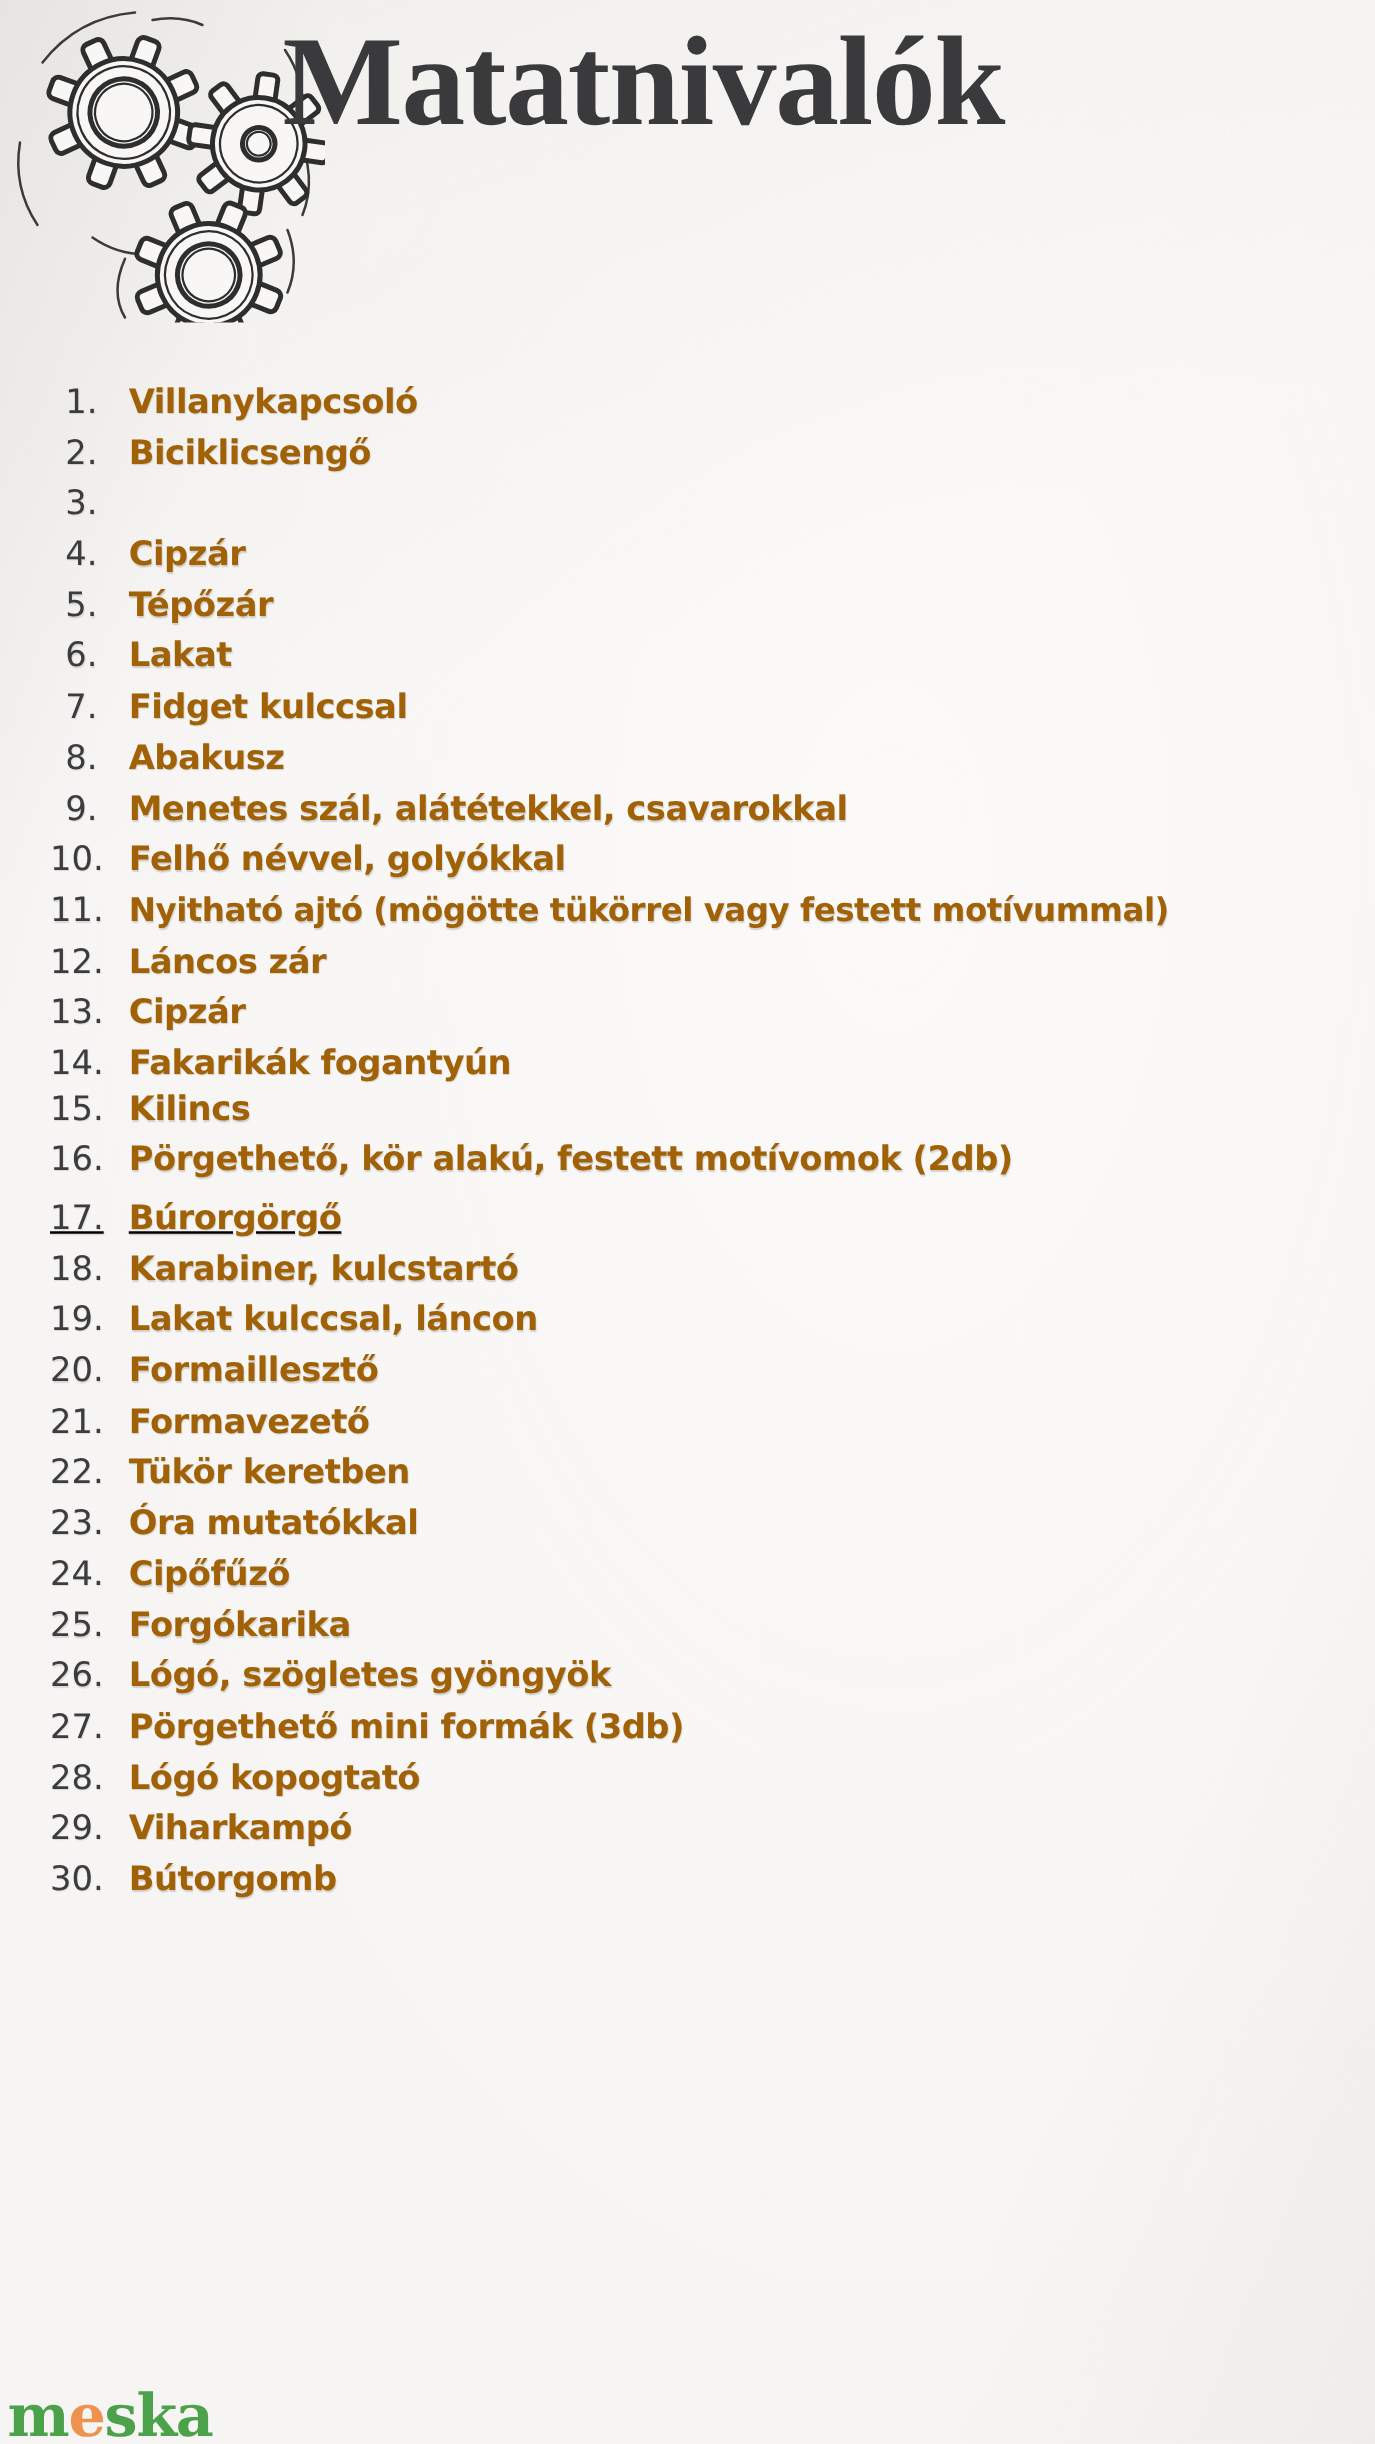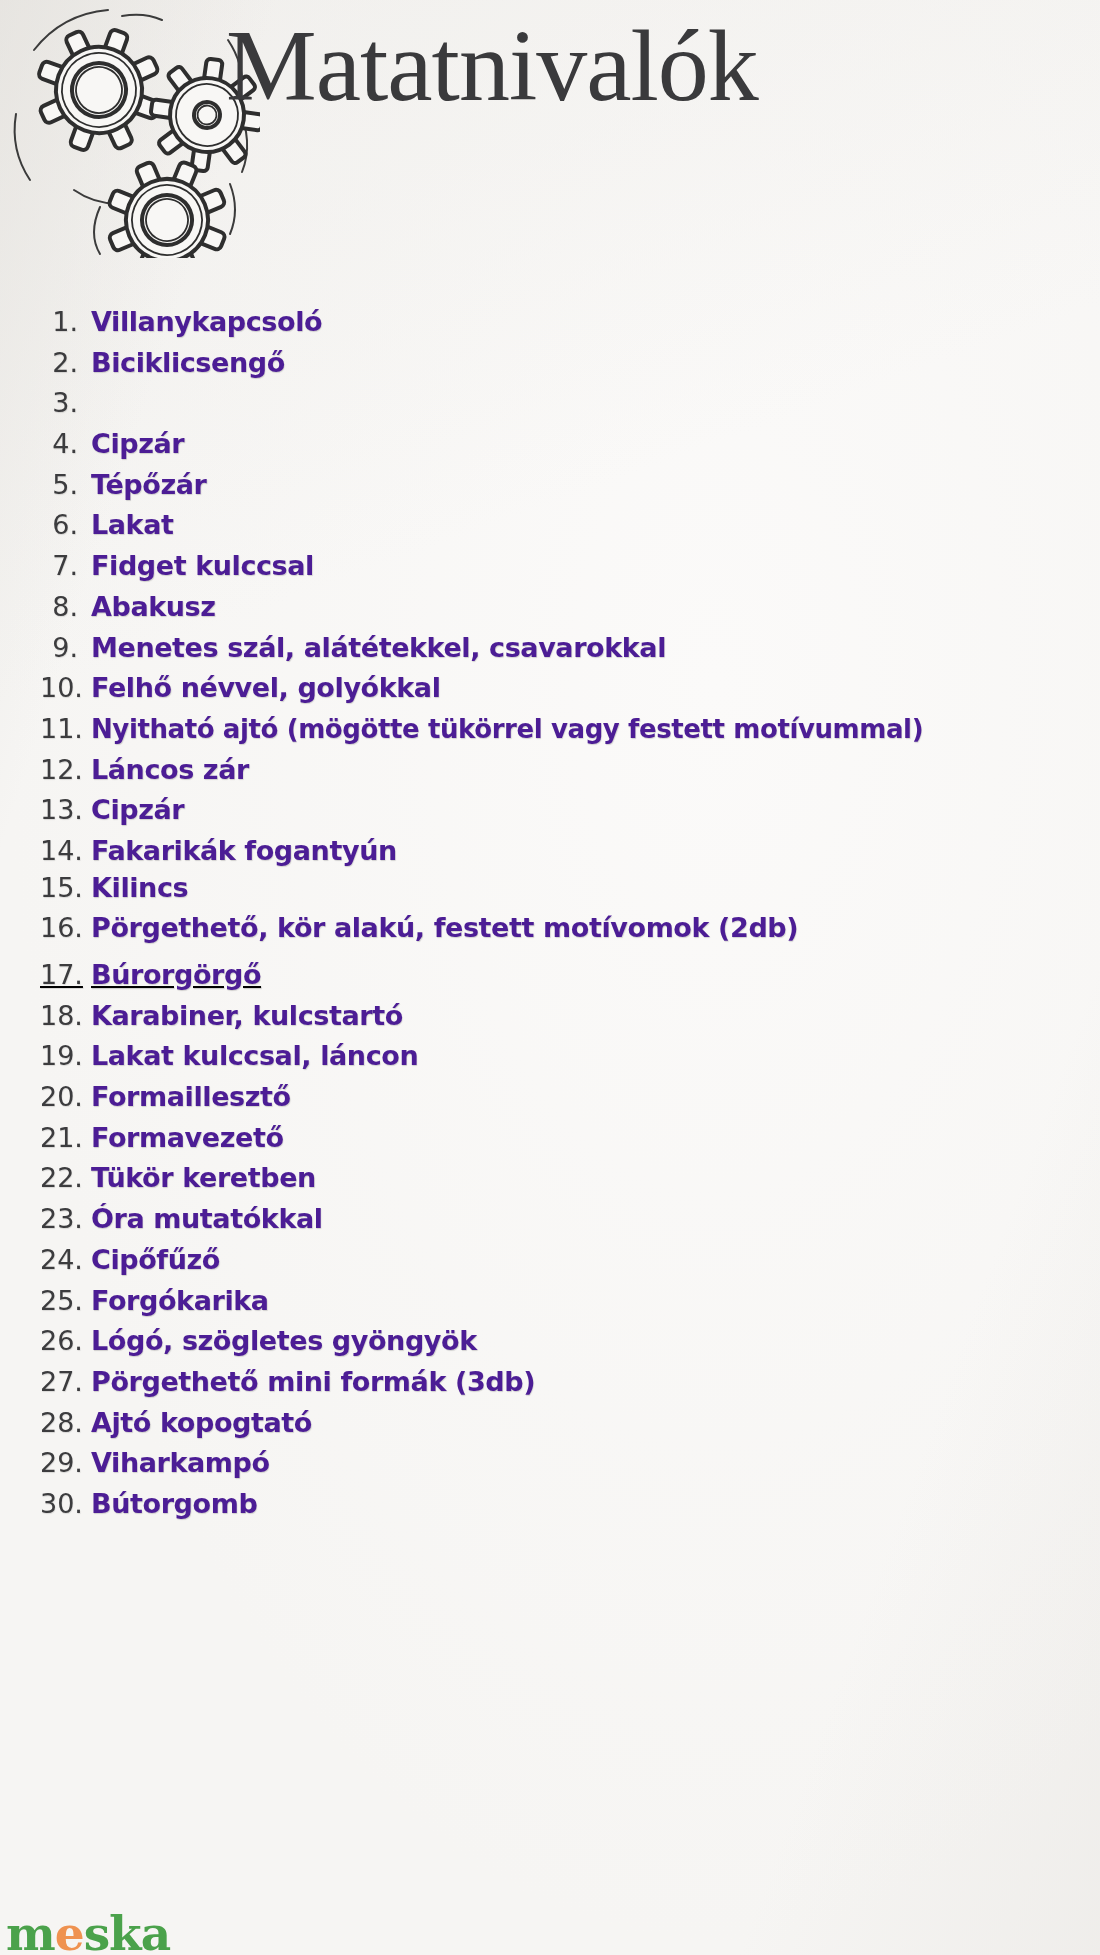--- a/index.html
+++ b/index.html
@@ -20,21 +20,21 @@
     position: absolute;
     left: 4px; top: 2px;
     width: 256px; height: 256px;
   }
 
   .title {
     position: absolute;
     left: 226px; top: 10px;
     margin: 0;
     font-family: "Liberation Serif", "DejaVu Serif", serif;
-    font-weight: 400;
+    font-weight: 700;
     font-size: 102px;
     line-height: 1.1;
     letter-spacing: -1px;
     color: #3a3a3c;
     white-space: nowrap;
   }
 
   .list {
     position: absolute;
     left: 40px; top: 302px;
@@ -55,22 +55,23 @@
     margin-right: 13px;
     font-size: 27px;
     font-weight: 400;
     color: #3c3c3e;
     text-shadow: 0.5px 1px 1px rgba(0,0,0,0.12);
   }
   .label {
     font-size: 27px;
     font-weight: 700;
     letter-spacing: -0.4px;
-    color: #4c1d95;
+    color: #a16207;
     text-shadow: 0.6px 1.2px 1px rgba(0,0,0,0.16);
+    margin-left: 12px;
   }
   
   .list li:nth-child(11) .label { font-size: 26px; }
   
   .list li:nth-child(15) { margin-top: -4px; }
   .list li:nth-child(17) { margin-top: 6px; text-decoration: underline; }
 
   .watermark {
     position: absolute;
     left: 6px; bottom: -2px;
@@ -258,21 +259,21 @@
     <li>
     <span class="num">26.</span>
     <span class="label">Lógó, szögletes gyöngyök</span>
   </li>
     <li>
     <span class="num">27.</span>
     <span class="label">Pörgethető mini formák (3db)</span>
   </li>
     <li>
     <span class="num">28.</span>
-    <span class="label">Ajtó kopogtató</span>
+    <span class="label">Lógó kopogtató</span>
   </li>
     <li>
     <span class="num">29.</span>
     <span class="label">Viharkampó</span>
   </li>
     <li>
     <span class="num">30.</span>
     <span class="label">Bútorgomb</span>
   </li>
   </ol>

